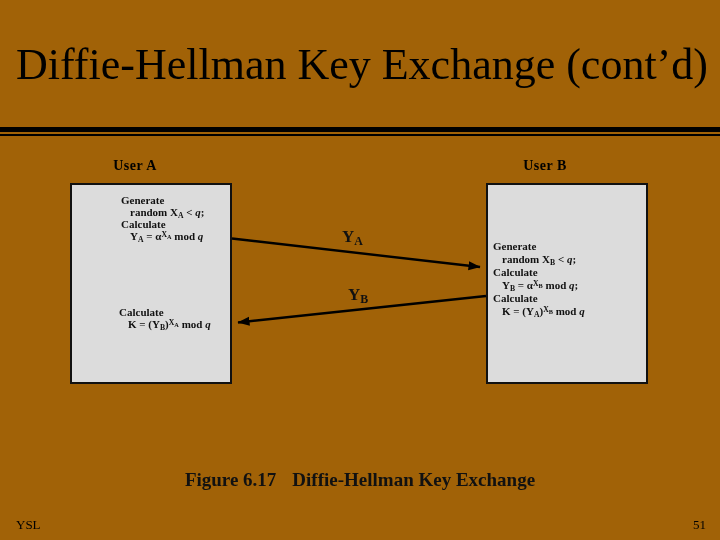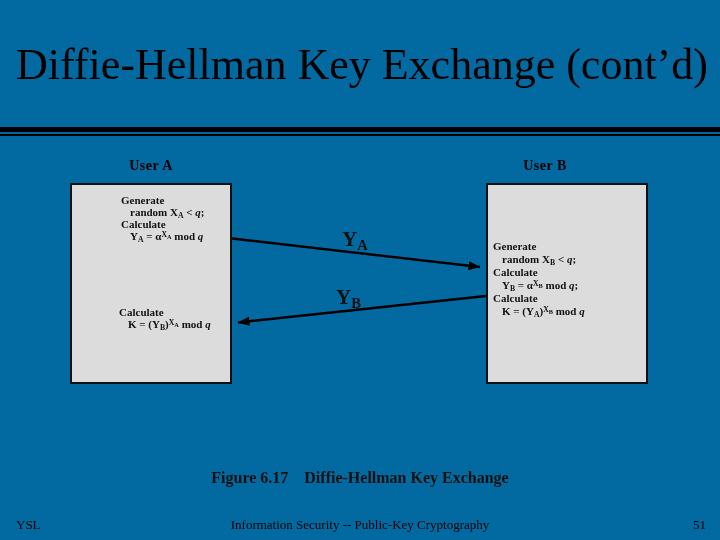--- a/index.html
+++ b/index.html
@@ -1,53 +1,53 @@
 <!DOCTYPE html>
 <html><head>
 <meta charset="utf-8">
 <style>
   html,body { margin:0; padding:0; background:#fff; }
-  .slide { position:relative; width:720px; height:540px; background:#0369a1;
+  .slide { position:relative; width:720px; height:540px; background:#a16207;
            font-family:"Liberation Serif", serif; overflow:hidden; color:#000; }
 
   .title { position:absolute; left:16px; top:42px; margin:0; font-size:44px;
            font-weight:400; color:#000; white-space:nowrap; line-height:1.05; }
 
   .rule-thick { position:absolute; left:0; top:127px; width:720px; height:5px; background:#000; }
   .rule-thin  { position:absolute; left:0; top:134px; width:720px; height:2px; background:#000; }
 
   .actor-label { position:absolute; top:158px; width:162px; text-align:center;
                  font-weight:bold; font-size:14px; letter-spacing:0.5px; }
-  .label-a { left:70px; } .label-b { left:464px; }
+  .label-a { left:54px; } .label-b { left:464px; }
 
   .actor-box { position:absolute; top:183px; width:158px; height:197px;
                background:#dcdcdc; border:2px solid #111; }
   .box-a { left:70px; } .box-b { left:486px; }
 
   .steps { position:absolute; font-size:11px; font-weight:bold; color:#111; white-space:nowrap; }
   .steps .fline { line-height:12px; }
   .steps-b .fline { line-height:13px; }
   .fline.ind { padding-left:9px; }
   .steps-a1 { left:121px; top:194px; }
   .steps-a2 { left:119px; top:306px; }
   .steps-b  { left:493px; top:240px; }
 
   sup, sub { font-size:70%; line-height:0; position:relative; vertical-align:baseline; }
   sup { top:-0.42em; }
   sub { top:0.28em; }
   sup sub { font-size:82%; top:0.38em; }
 
   .arrows { position:absolute; left:0; top:150px; width:720px; height:250px; pointer-events:none; }
 
-  .msg-label { position:absolute; font-size:21px; font-weight:bold; color:#111; }
+  .msg-label { position:absolute; font-size:17px; font-weight:bold; color:#111; }
   .msg-ya { left:342px; top:227px; }
-  .msg-yb { left:336px; top:285px; }
+  .msg-yb { left:348px; top:285px; }
 
   .caption { position:absolute; left:0; top:469px; width:720px; text-align:center;
-             font-weight:bold; font-size:16px; color:#111; }
+             font-weight:bold; font-size:19px; color:#111; }
   .caption .cap-num { margin-right:16px; }
 
   .footer { position:absolute; left:0; top:517px; width:720px; height:20px; font-size:13px; color:#000; }
   .f-left   { position:absolute; left:16px;  top:0; }
   .f-center { position:absolute; left:0;    top:0; width:720px; text-align:center; }
   .f-right  { position:absolute; right:14px; top:0; }
 </style>
 </head>
 <body>
 
@@ -97,18 +97,17 @@
 
     <div class="msg-label msg-ya">Y<sub>A</sub></div>
     <div class="msg-label msg-yb">Y<sub>B</sub></div>
 
     <div class="caption">
       <span class="cap-num">Figure 6.17</span><span>Diffie-Hellman Key Exchange</span>
     </div>
   </div>
 
   <div class="footer">
-    <span class="f-center">Information Security -- Public-Key Cryptography</span>
     <span class="f-left">YSL</span>
     <span class="f-right">51</span>
   </div>
 
 </div>
 
 </body></html>

